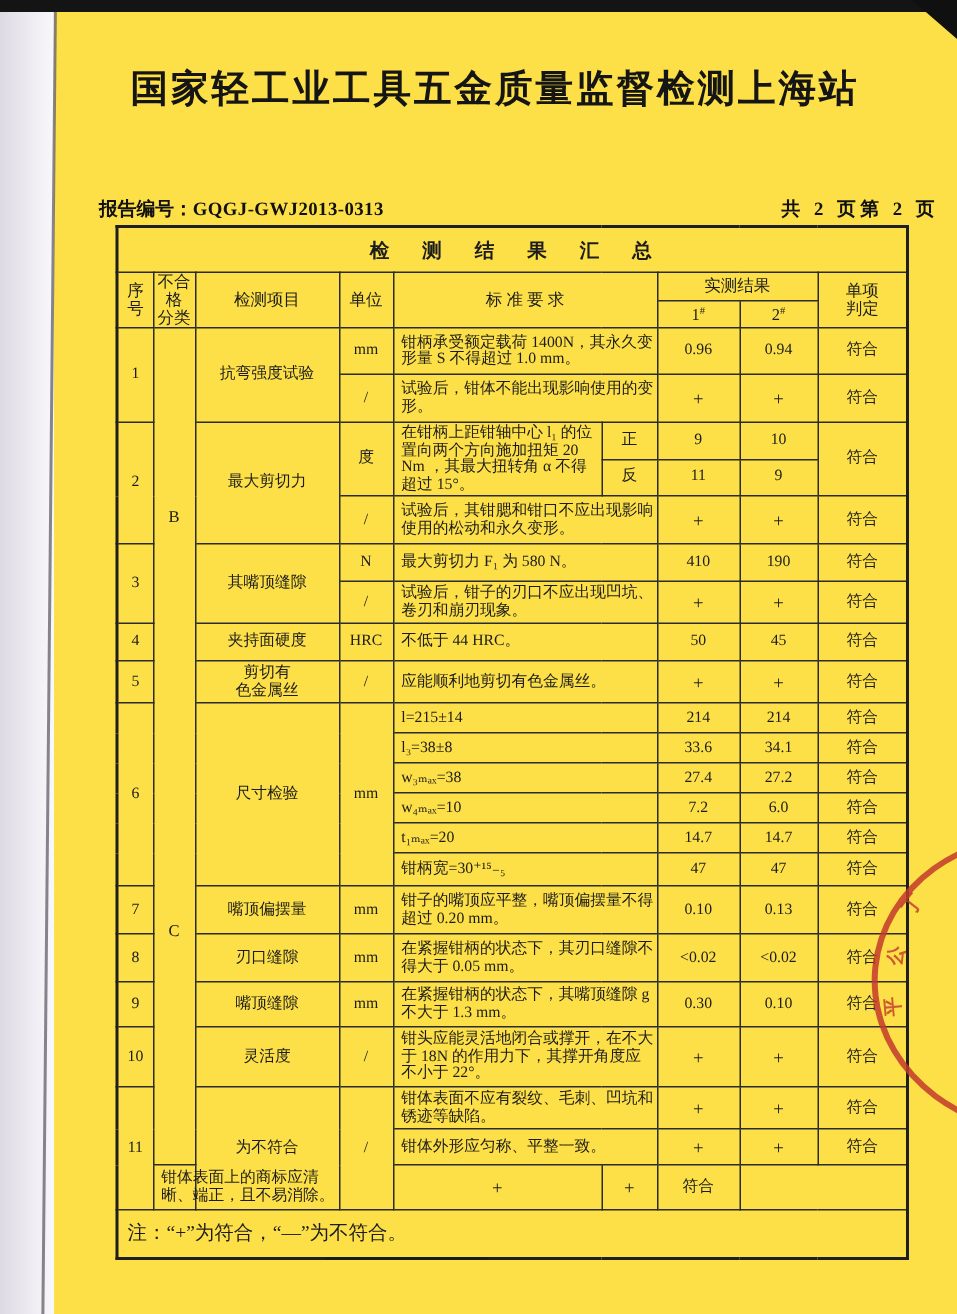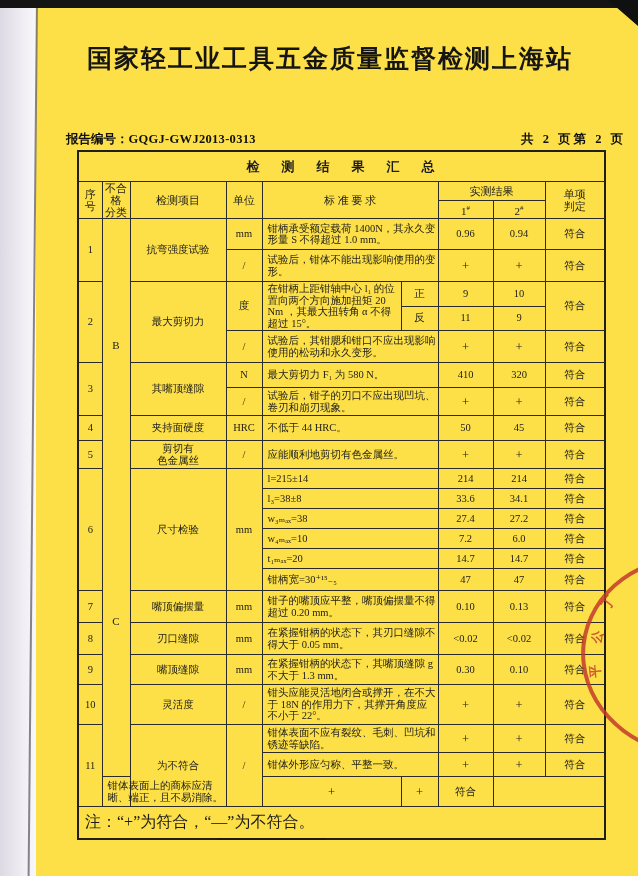--- a/index.html
+++ b/index.html
@@ -30,21 +30,21 @@
   
   #tbl-wrap{position:absolute;left:77px;top:150px;}
   table{border-collapse:collapse;table-layout:fixed;width:527px;border:2px solid #1f1f1f;}
   td{border:1px solid #2b2b2b;font-size:10.5px;line-height:12px;color:#1c1c1c;
      text-align:center;vertical-align:middle;padding:0 2px;white-space:pre-line;
      overflow:hidden;}
   .summary{font-size:13px;font-weight:bold;letter-spacing:22px;text-align:center;
            padding-left:22px;height:29px;}
   .hd{font-size:11px;}
   .std{text-align:left;line-height:11.5px;padding:1px 2px 1px 5px;}
-  .note{text-align:left;font-size:16px;padding-left:6px;}
+  .note{text-align:left;font-size:13px;padding-left:6px;}
   .plus{font-size:12.5px;}
   sup{font-size:7px;}
   .classcol{position:relative;vertical-align:top;}
   .cls-mark{position:absolute;left:0;width:100%;text-align:center;font-size:11px;}
   .cls-b{top:120px;}
   .cls-c{top:396px;}
 
   
   .footer-rule{position:absolute;left:217px;top:838px;width:108px;height:2px;background:#1a1a1a;}
 
@@ -146,21 +146,21 @@
             <td class="plus">+</td>
             <td class="plus">+</td>
             <td>符合</td>
           </tr>
           <tr style="height: 25px;">
             <td rowspan="2">3</td>
             <td rowspan="2">其嘴顶缝隙</td>
             <td>N</td>
             <td colspan="2" class="std">最大剪切力 F₁ 为 580 N。</td>
             <td>410</td>
-            <td>320</td>
+            <td>190</td>
             <td>符合</td>
           </tr>
           <tr style="height: 28px;">
             <td>/</td>
             <td colspan="2" class="std">试验后，钳子的刃口不应出现凹坑、卷刃和崩刃现象。</td>
             <td class="plus">+</td>
             <td class="plus">+</td>
             <td>符合</td>
           </tr>
           <tr style="height: 25px;">

